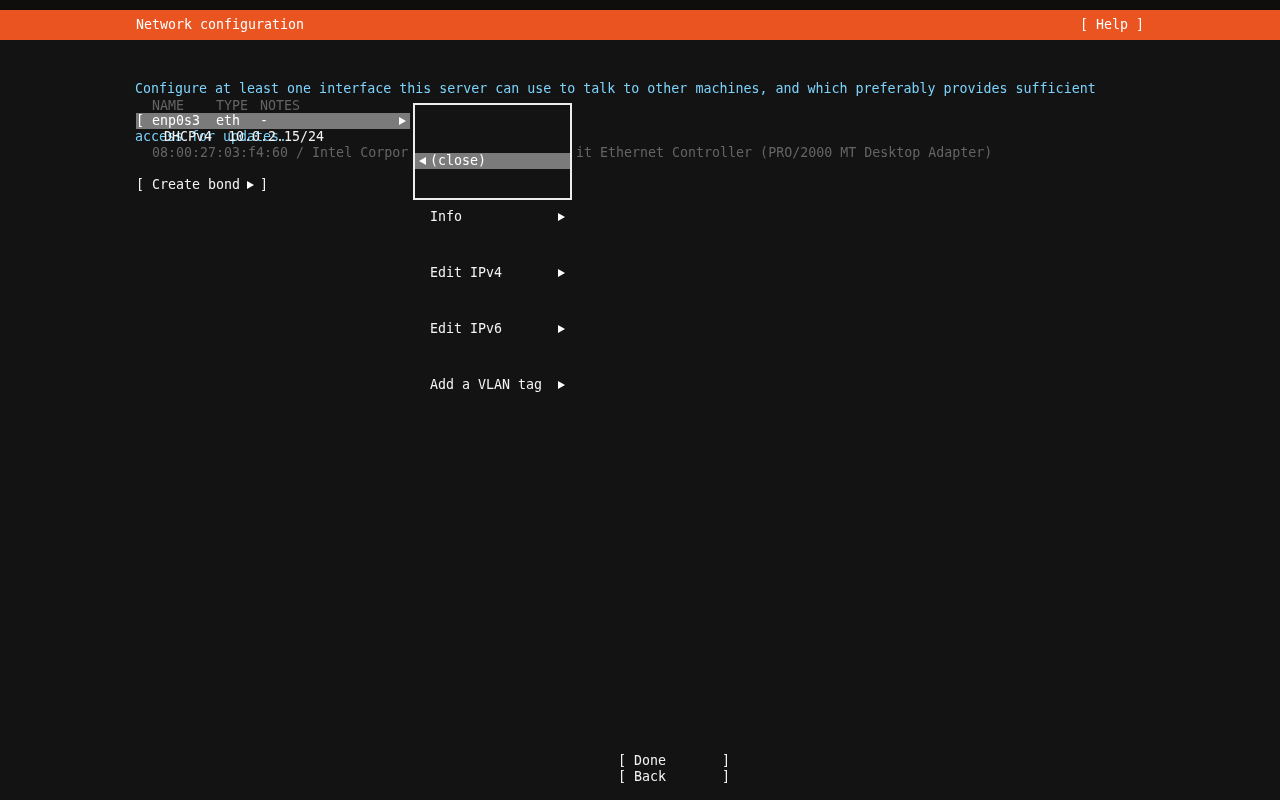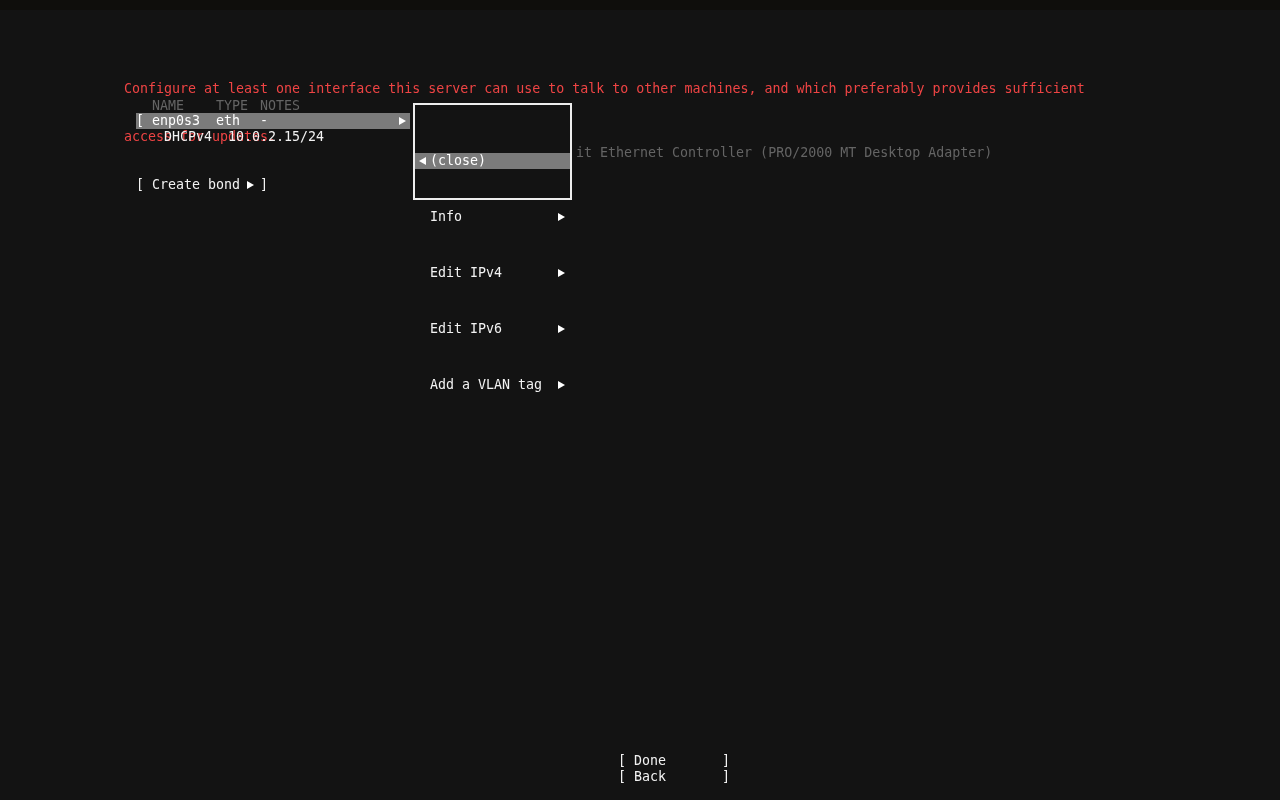--- a/index.html
+++ b/index.html
@@ -20,22 +20,22 @@
   }
   .titlebar .title {
     position:absolute; left:136px; top:0; height:30px; line-height:30px;
     color:#ffffff;
   }
   .titlebar .help {
     position:absolute; left:1080px; top:0; height:30px; line-height:30px;
     color:#ffffff; white-space:pre; cursor:default;
   }
   .instructions {
-    position:absolute; left:124px; top:49px; width:1010px;
-    color:#ef4444; white-space:pre;
+    position:absolute; left:135px; top:49px; width:1010px;
+    color:#7dd3fc; white-space:pre;
   }
   .row { position:absolute; height:16px; white-space:pre; }
   .dim { color:#646464; }
   .thead { left:136px; top:98px; width:280px; }
   .thead span, .cellpos { position:absolute; top:0; }
   .c0 { left:0; }
   .c16 { left:16px; }
   .c80 { left:80px; }
   .c128 { left:124px; }
   .iface-selected {
@@ -72,20 +72,24 @@
   .btn-done { top:753px; }
   .btn-back { top:769px; }
 </style>
 </head>
 <body>
 
 <div class="screen">
 
   <div class="topstrip"></div>
 
+  <div class="titlebar">
+    <div class="title">Network configuration</div>
+    <div class="help">[ Help ]</div>
+  </div>
 
   <div class="instructions">
     <div>Configure at least one interface this server can use to talk to other machines, and which preferably provides sufficient</div>
     <div>access for updates.</div>
   </div>
 
   <div class="row thead dim">
     <span class="c16">NAME</span>
     <span class="c80">TYPE</span>
     <span class="c128">NOTES</span>
@@ -97,20 +101,21 @@
     <span class="cellpos c80">eth</span>
     <span class="cellpos c128">-</span>
     <span class="tri-r" style="right:4px;"></span>
   </div>
 
   <div class="row iface-dhcp">
     <span class="cellpos c16">DHCPv4</span>
     <span class="cellpos c80">10.0.2.15/24</span>
   </div>
 
+  <div class="row hw-left dim">08:00:27:03:f4:60 / Intel Corpor</div>
   <div class="row hw-right dim">it Ethernet Controller (PRO/2000 MT Desktop Adapter)</div>
 
   <div class="row create-bond">
     <span class="cellpos c0">[</span>
     <span class="cellpos c16">Create bond</span>
     <span class="tri-r" style="left:111px;"></span>
     <span class="cellpos c128">]</span>
   </div>
 
   <div class="popup">

